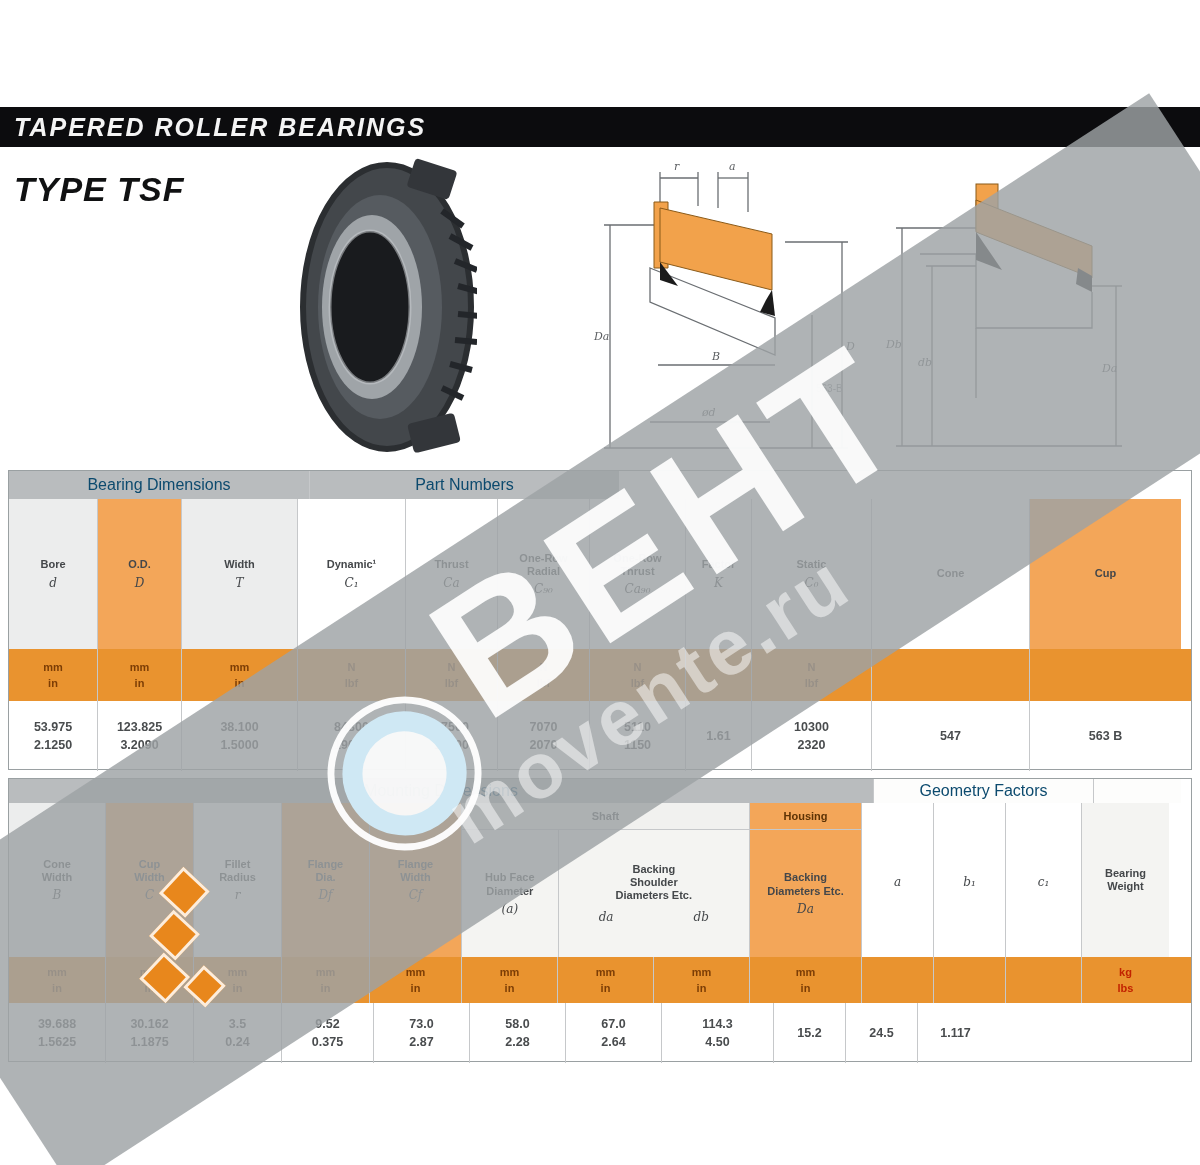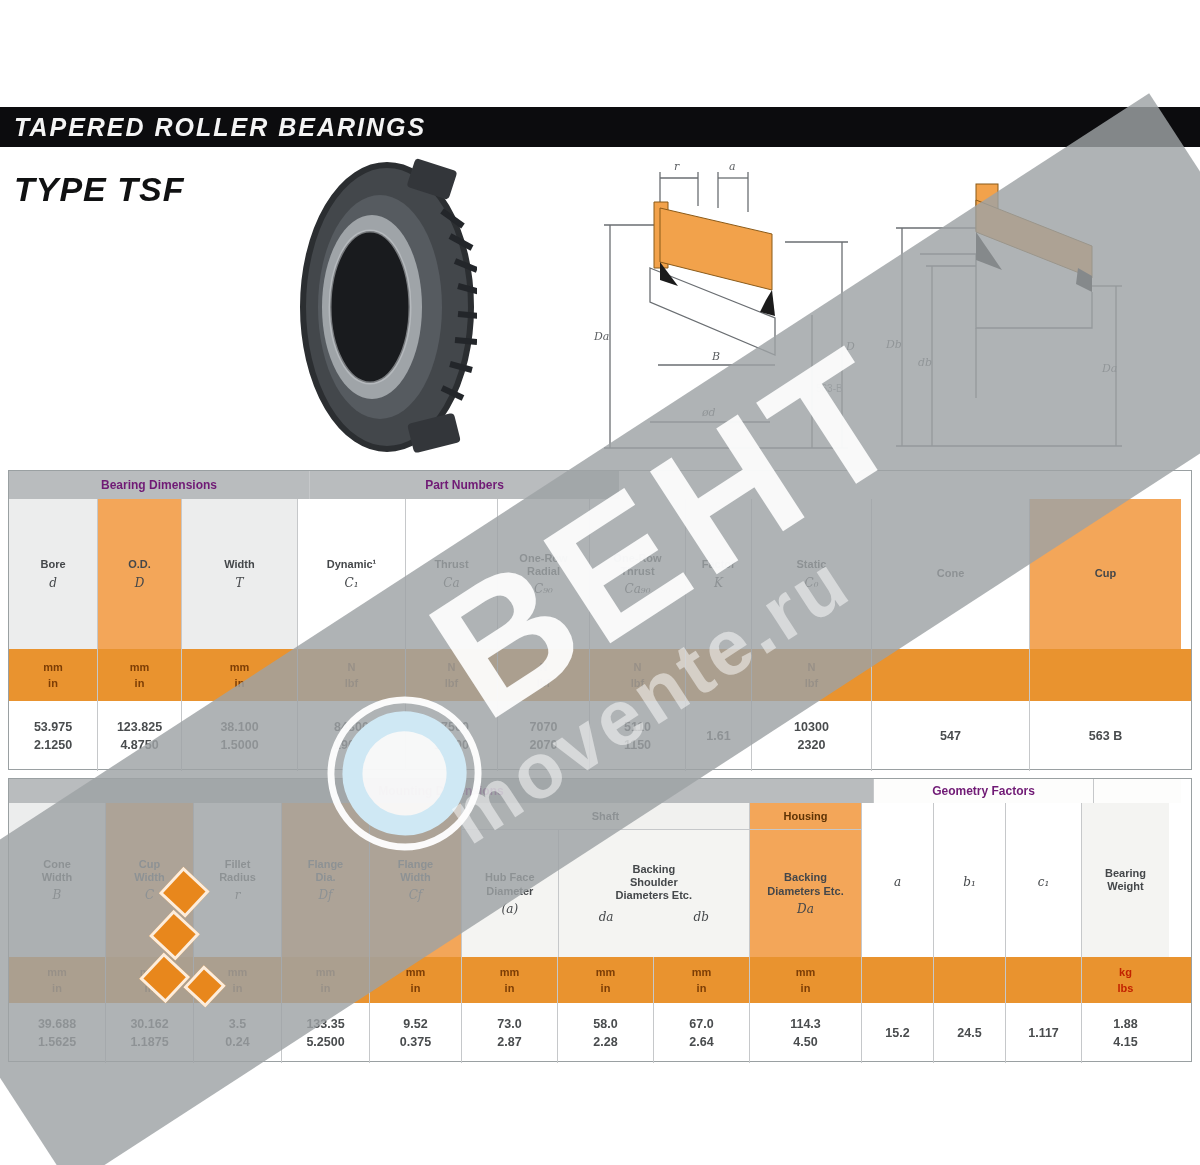--- a/index.html
+++ b/index.html
@@ -19,21 +19,21 @@
   svg text{font-family:"DejaVu Serif",serif;font-style:italic;font-size:11px;fill:#5a5d60;}
   svg .note{font-family:"Liberation Sans",sans-serif;font-style:normal;font-size:10px;fill:#8d9093;}
   
   .tbl{position:absolute;left:8px;width:1184px;border:1px solid #9aa0a2;box-sizing:border-box;background:#fff;}
   .t1{top:470px;height:300px;}
   .t2{top:778px;height:284px;}
   .trow{display:flex;width:100%;box-sizing:border-box;}
   .cell{box-sizing:border-box;border-left:1px solid #c6c8ca;display:flex;flex-direction:column;
         align-items:center;justify-content:center;text-align:center;overflow:hidden;}
   .cell:first-child{border-left:none;}
-  .gband{background:#b9bcbe;color:#701a75;font-size:12px;font-weight:bold;}
+  .gband{background:#b9bcbe;color:#0c4a6e;font-size:16px;font-weight:normal;}
   .gband.white{background:#fdfdfc;}
   .lbl{font-size:11px;font-weight:bold;color:#44474a;line-height:1.2;}
   .sym{font-family:"DejaVu Serif",serif;font-style:italic;font-size:12px;color:#44474a;margin-top:4px;}
   .units{background:#e9932f;}
   .units .u{font-size:11px;font-weight:bold;color:#7c3d05;line-height:1.5;}
   .units .u.red{color:#c22200;}
   .data .v{font-size:12.5px;font-weight:bold;color:#494c4e;line-height:1.45;}
   .colOrange{background:#f3a659;}
   .colLight{background:#eceded;}
   .colSoft{background:#f4f4f2;}
@@ -242,21 +242,21 @@
       <div class="cell units w158"></div>
       <div class="cell units w152"></div>
     </div>
     <div class="trow data h70">
       <div class="cell w100">
         <span class="v">53.975</span>
           <span class="v">2.1250</span>
       </div>
       <div class="cell w84">
         <span class="v">123.825</span>
-          <span class="v">4.8750</span>
+          <span class="v">3.2090</span>
       </div>
       <div class="cell w116">
         <span class="v">38.100</span>
           <span class="v">1.5000</span>
       </div>
       <div class="cell w108">
         <span class="v">84800</span>
           <span class="v">19050</span>
       </div>
       <div class="cell w92">
@@ -413,24 +413,20 @@
           <span class="v">1.5625</span>
       </div>
       <div class="cell w88">
         <span class="v">30.162</span>
           <span class="v">1.1875</span>
       </div>
       <div class="cell w88">
         <span class="v">3.5</span>
           <span class="v">0.24</span>
       </div>
-      <div class="cell w100">
-        <span class="v">133.35</span>
-          <span class="v">5.2500</span>
-      </div>
       <div class="cell w92">
         <span class="v">9.52</span>
           <span class="v">0.375</span>
       </div>
       <div class="cell w96">
         <span class="v">73.0</span>
           <span class="v">2.87</span>
       </div>
       <div class="cell w96">
         <span class="v">58.0</span>
@@ -445,24 +441,20 @@
           <span class="v">4.50</span>
       </div>
       <div class="cell w72">
         <span class="v">15.2</span>
       </div>
       <div class="cell w72">
         <span class="v">24.5</span>
       </div>
       <div class="cell w76">
         <span class="v">1.117</span>
-      </div>
-      <div class="cell w100">
-        <span class="v">1.88</span>
-          <span class="v">4.15</span>
       </div>
     </div>
   </div>
 
   <div class="wm">
     <div class="wm-px">
       <i class="p1"></i>
         <i class="p2"></i>
         <i class="p3"></i>
         <i class="p4"></i>

